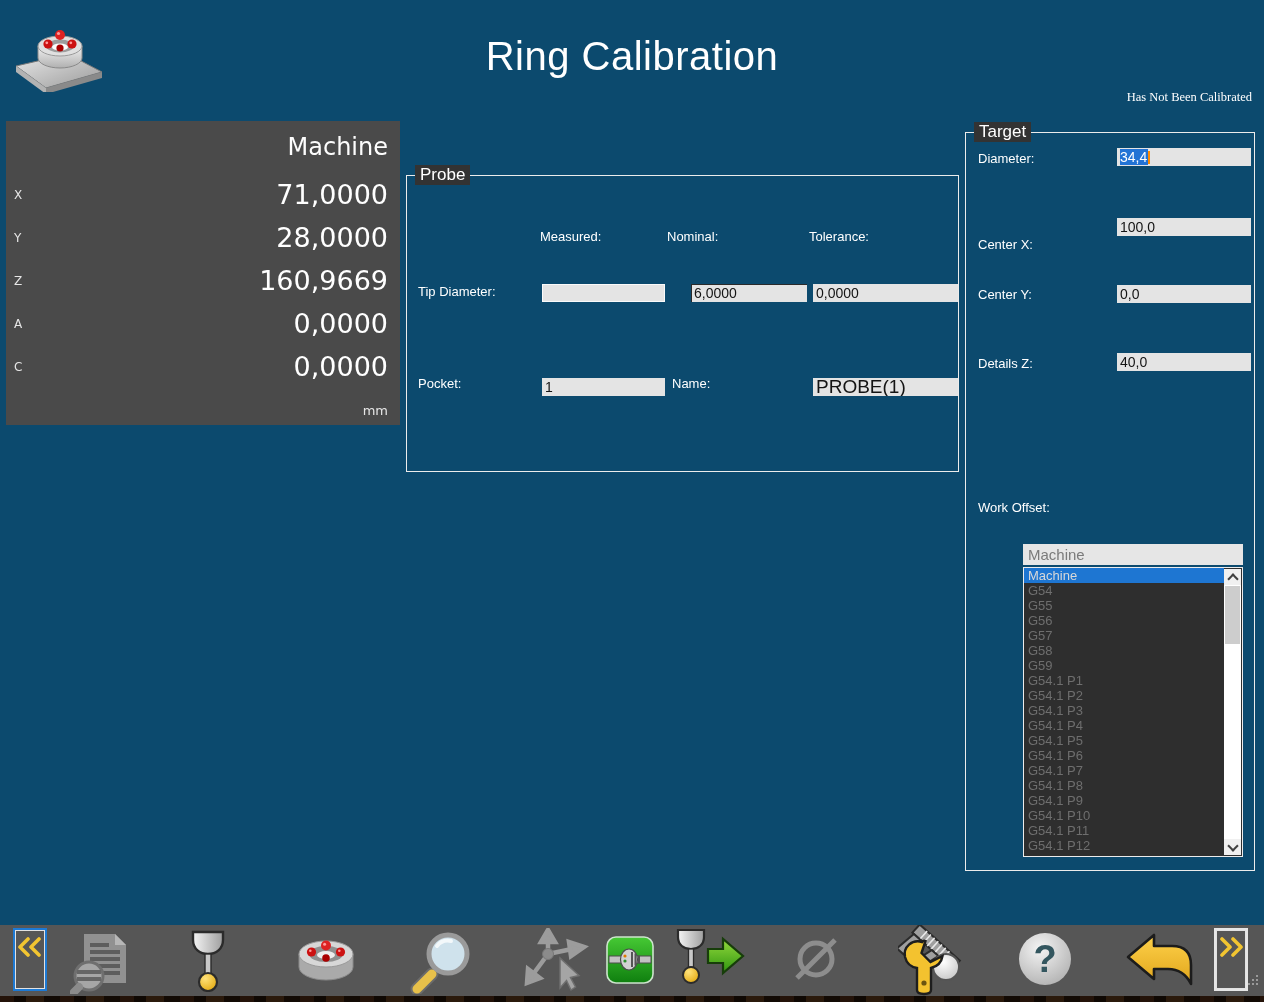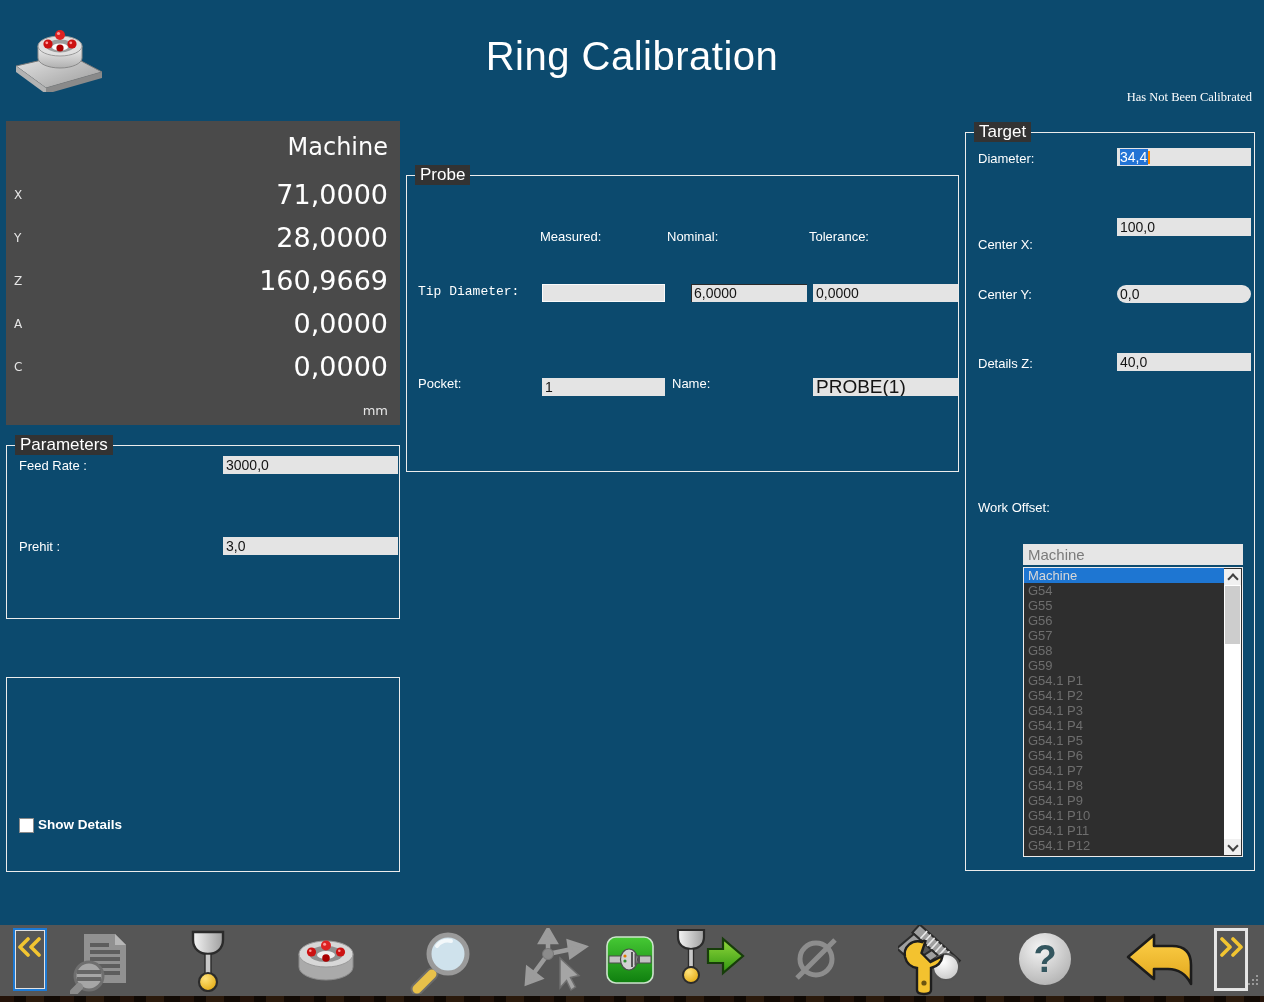--- a/index.html
+++ b/index.html
@@ -135,42 +135,42 @@
       </div>
     <div class="dro-units">mm</div>
   </div>
 
   <div class="group" style="left:406px;top:137px;width:551px;height:295px;margin-top:38px;">
     <span class="legend">Probe</span>
     <span class="lbl" style="left:133px;top:53px;">Measured:</span>
     <span class="lbl" style="left:260px;top:53px;">Nominal:</span>
     <span class="lbl" style="left:402px;top:53px;">Tolerance:</span>
 
-    <span class="lbl" style="left:11px;top:108px;font-family:Liberation Mono, monospace;">Tip Diameter:</span>
+    <span class="lbl" style="left:11px;top:108px;">Tip Diameter:</span>
     <div class="tbox" style="left:135px;top:108px;width:120px;box-shadow:inset 0 0 0 1px #fafafa;"></div>
     <div class="tbox" style="left:284px;top:108px;width:113px;box-shadow:inset 1px 1px 0 #2a2a2a;">6,0000</div>
     <div class="tbox" style="left:406px;top:108px;width:142px;">0,0000</div>
 
     <span class="lbl" style="left:11px;top:200px;">Pocket:</span>
     <div class="tbox" style="left:135px;top:202px;width:120px;">1</div>
     <span class="lbl" style="left:265px;top:200px;">Name:</span>
     <div class="tbox" style="left:406px;top:202px;width:142px;font-size:19px;">PROBE(1)</div>
   </div>
 
   <div class="group" style="left:965px;top:132px;width:288px;height:737px;">
     <span class="legend">Target</span>
 
     <span class="lbl" style="left:12px;top:18px;">Diameter:</span>
     <div class="tbox" style="left:151px;top:15px;width:131px;"><span class="sel">34,4</span><span class="caret"></span></div>
 
     <span class="lbl" style="left:12px;top:104px;">Center X:</span>
     <div class="tbox" style="left:151px;top:85px;width:131px;">100,0</div>
 
     <span class="lbl" style="left:12px;top:154px;">Center Y:</span>
-    <div class="tbox" style="left:151px;top:152px;width:131px;border-radius:9px;">0,0</div>
+    <div class="tbox" style="left:151px;top:152px;width:131px;">0,0</div>
 
     <span class="lbl" style="left:12px;top:223px;">Details Z:</span>
     <div class="tbox" style="left:151px;top:220px;width:131px;">40,0</div>
 
     <span class="lbl" style="left:12px;top:367px;">Work Offset:</span>
     <div class="combo" style="left:57px;top:411px;width:215px;">Machine</div>
     <div class="wo-list" style="left:57px;top:434px;width:218px;height:288px;">
 
       <div class="sbar">
         <div class="sbtn up" style="top:0;">
@@ -215,32 +215,21 @@
         <div class="wo-row">G54.1 P9</div>
 
         <div class="wo-row">G54.1 P10</div>
 
         <div class="wo-row">G54.1 P11</div>
 
         <div class="wo-row">G54.1 P12</div>
       </div>
   </div>
 
-  <div class="group" style="left:6px;top:445px;width:392px;height:172px;">
-    <span class="legend">Parameters</span>
-    <span class="lbl" style="left:12px;top:12px;">Feed Rate :</span>
-    <div class="tbox" style="left:216px;top:10px;width:172px;">3000,0</div>
-    <span class="lbl" style="left:12px;top:93px;">Prehit :</span>
-    <div class="tbox" style="left:216px;top:91px;width:172px;">3,0</div>
-  </div>
-
-  <div class="group" style="left:6px;top:677px;width:392px;height:193px;">
-    <div class="chk" style="left:12px;top:140px;"></div>
-    <span class="chk-label" style="left:31px;top:139px;">Show Details</span>
-  </div>
+
 
 
   <div class="toolbar">
     <svg style="position:absolute;width:0;height:0">
       <defs>
         <linearGradient id="gmetal" x1="0" y1="0" x2="1" y2="0">
           <stop offset="0" stop-color="#f5f5f5"></stop>
             <stop offset="1" stop-color="#9e9e9e"></stop>
         </linearGradient>
         <radialGradient id="gball" cx=".35" cy=".3" r=".9">

